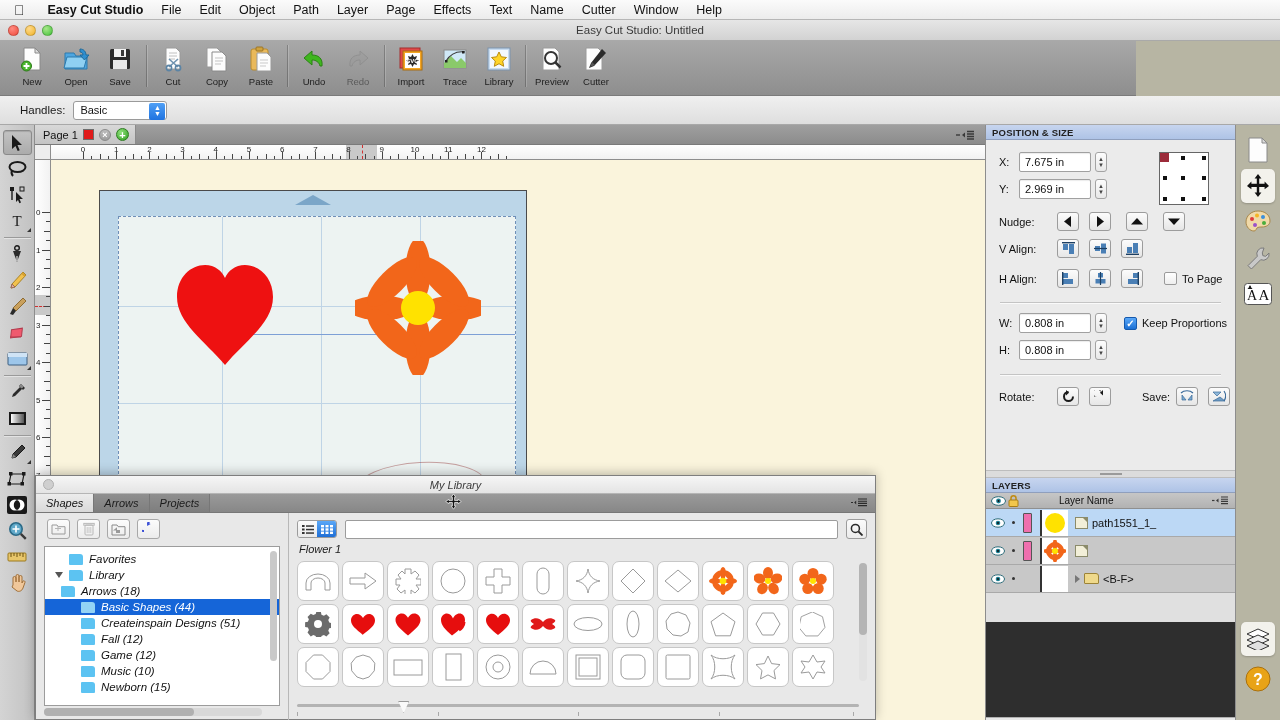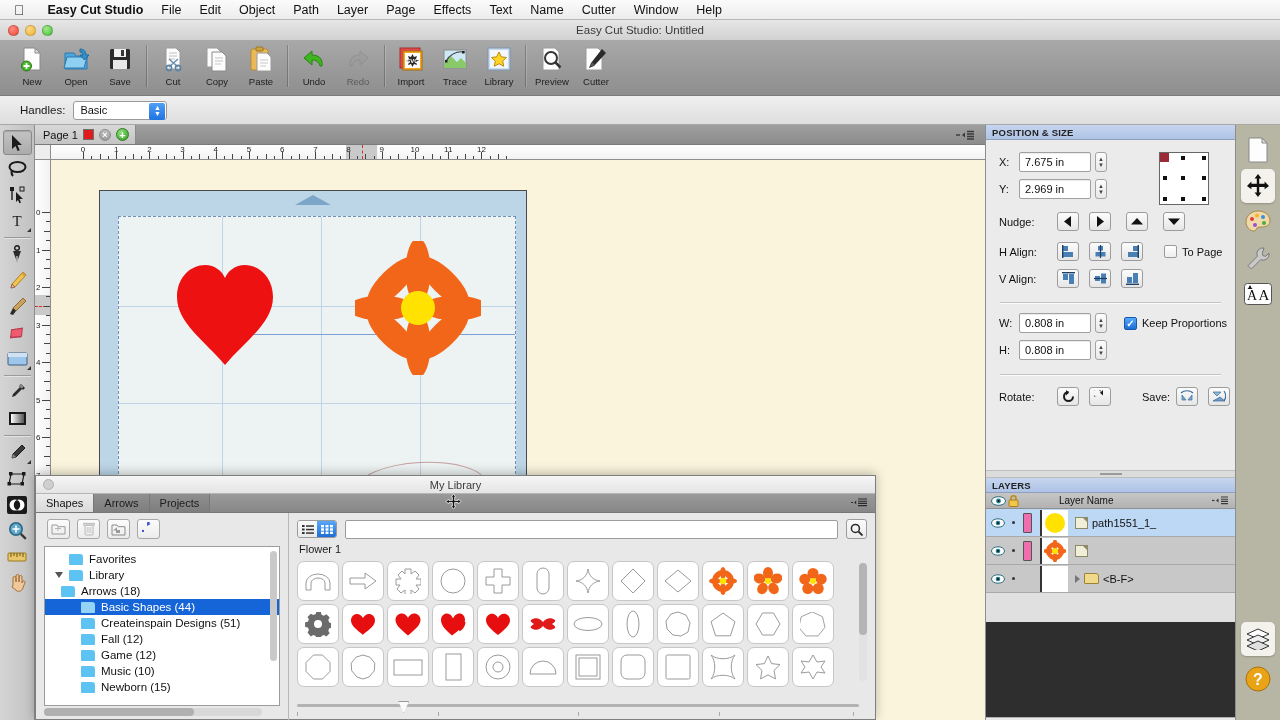--- a/index.html
+++ b/index.html
@@ -44,21 +44,21 @@
   .dot.r { background: radial-gradient(circle at 35% 30%, #ff8a80, #f04b3c); }
   .dot.y { background: radial-gradient(circle at 35% 30%, #ffd98a, #f0b429); }
   .dot.g { background: radial-gradient(circle at 35% 30%, #a8e88a, #43c13a); }
   .titlebar .wtitle {
     position: absolute; left: 0; right: 0; text-align: center;
     font-size: 11.5px; color: #3a3a3a;
   }
 
   
   .toolbar {
-    position: absolute; top: 41px; left: 0; width: 1280px; height: 55px;
+    position: absolute; top: 41px; left: 0; width: 1136px; height: 55px;
     background: linear-gradient(#a8a8a8, #8e8e8e);
     border-bottom: 1px solid #7b7b7b;
     display: flex; align-items: flex-start; padding-left: 10px;
   }
   .tb-btn {
     width: 44px; height: 52px; display: flex; flex-direction: column;
     align-items: center; justify-content: flex-start; padding-top: 3px;
     cursor: default;
   }
   .tb-btn .glyph {
@@ -309,20 +309,21 @@
     width: 34px; height: 34px; margin-bottom: 2px; border-radius: 5px;
     display: flex; align-items: center; justify-content: center;
   }
   .rrbtn.on { background: #f3f2ec; box-shadow: 0 1px 2px rgba(0,0,0,.2); }
 
   
   .libwin {
     position: absolute; left: 35px; top: 475px; width: 841px; height: 245px;
     background: #e8e8e8; border: 1px solid #7e7e7e;
     box-shadow: 0 -2px 10px rgba(0,0,0,.25);
+    font-style: italic;
   }
   .lib-titlebar {
     height: 18px; background: linear-gradient(#f6f6f6, #e4e4e4);
     border-bottom: 1px solid #b5b5b5; position: relative;
     display: flex; align-items: center;
   }
   .lib-titlebar .wtitle { position: absolute; left: 0; right: 0; text-align: center; font-size: 11px; color: #3b3b3b; }
   .lib-closebtn { width: 11px; height: 11px; border-radius: 50%; background: #cfcfcf;
                   border: 1px solid #b0b0b0; margin-left: 7px; }
   .lib-tabs {
@@ -949,20 +950,45 @@
               <path d="M0 7.5h12L6 1z" fill="#111"></path>
             </svg>
           </span>
         <span class="sqbtn" style="margin-left:10px">
           <svg width="12" height="9" viewBox="0 0 12 9">
               <path d="M0 1.5h12L6 8z" fill="#111"></path>
             </svg>
           </span>
       </div>
 
+      <div class="row" style="margin-top:8px">
+        <span class="rlbl wide">V Align:</span>
+        <span class="sqbtn" style="margin-left:6px">
+          <svg width="13" height="13" viewBox="0 0 13 13">
+              <rect x="1" y="2" width="5" height="6" fill="#4a7fb5"></rect>
+              <rect x="7" y="2" width="5" height="10" fill="#4a7fb5"></rect>
+              <rect x="0" y="0" width="13" height="1.4" fill="#1c3f63"></rect>
+            </svg>
+          </span>
+        <span class="sqbtn" style="margin-left:5px">
+          <svg width="13" height="13" viewBox="0 0 13 13">
+              <rect x="1" y="4" width="5" height="5" fill="#4a7fb5"></rect>
+              <rect x="7" y="1.5" width="5" height="10" fill="#4a7fb5"></rect>
+              <rect x="0" y="5.9" width="13" height="1.2" fill="#1c3f63"></rect>
+            </svg>
+          </span>
+        <span class="sqbtn" style="margin-left:5px">
+          <svg width="13" height="13" viewBox="0 0 13 13">
+              <rect x="1" y="5" width="5" height="6" fill="#4a7fb5"></rect>
+              <rect x="7" y="1" width="5" height="10" fill="#4a7fb5"></rect>
+              <rect x="0" y="11.6" width="13" height="1.4" fill="#1c3f63"></rect>
+            </svg>
+          </span>
+      </div>
+
       <div class="row" style="margin-top:11px">
         <span class="rlbl wide">H Align:</span>
         <span class="sqbtn" style="margin-left:6px">
           <svg width="13" height="13" viewBox="0 0 13 13">
               <rect x="0" y="1" width="6" height="5" fill="#4a7fb5"></rect>
               <rect x="0" y="7" width="11" height="5" fill="#4a7fb5"></rect>
               <rect x="0" y="0" width="1.4" height="13" fill="#1c3f63"></rect>
             </svg>
           </span>
         <span class="sqbtn" style="margin-left:5px">
@@ -976,45 +1002,20 @@
           <svg width="13" height="13" viewBox="0 0 13 13">
               <rect x="7" y="1" width="6" height="5" fill="#4a7fb5"></rect>
               <rect x="2" y="7" width="11" height="5" fill="#4a7fb5"></rect>
               <rect x="11.6" y="0" width="1.4" height="13" fill="#1c3f63"></rect>
             </svg>
           </span>
         <span class="chkwrap" style="margin-left:16px">
           <span class="chk"></span>
           <span>To Page</span>
         </span>
-      </div>
-
-      <div class="row" style="margin-top:8px">
-        <span class="rlbl wide">V Align:</span>
-        <span class="sqbtn" style="margin-left:6px">
-          <svg width="13" height="13" viewBox="0 0 13 13">
-              <rect x="1" y="2" width="5" height="6" fill="#4a7fb5"></rect>
-              <rect x="7" y="2" width="5" height="10" fill="#4a7fb5"></rect>
-              <rect x="0" y="0" width="13" height="1.4" fill="#1c3f63"></rect>
-            </svg>
-          </span>
-        <span class="sqbtn" style="margin-left:5px">
-          <svg width="13" height="13" viewBox="0 0 13 13">
-              <rect x="1" y="4" width="5" height="5" fill="#4a7fb5"></rect>
-              <rect x="7" y="1.5" width="5" height="10" fill="#4a7fb5"></rect>
-              <rect x="0" y="5.9" width="13" height="1.2" fill="#1c3f63"></rect>
-            </svg>
-          </span>
-        <span class="sqbtn" style="margin-left:5px">
-          <svg width="13" height="13" viewBox="0 0 13 13">
-              <rect x="1" y="5" width="5" height="6" fill="#4a7fb5"></rect>
-              <rect x="7" y="1" width="5" height="10" fill="#4a7fb5"></rect>
-              <rect x="0" y="11.6" width="13" height="1.4" fill="#1c3f63"></rect>
-            </svg>
-          </span>
       </div>
 
       <div class="hrule" style="margin-top:14px"></div>
 
       <div class="row">
         <span class="rlbl">W:</span>
         <span class="numfield">0.808 in</span>
         <span class="stepper">▲<br>▼</span>
         <span class="chkwrap" style="margin-left:17px">
           <span class="chk on">✓</span>

